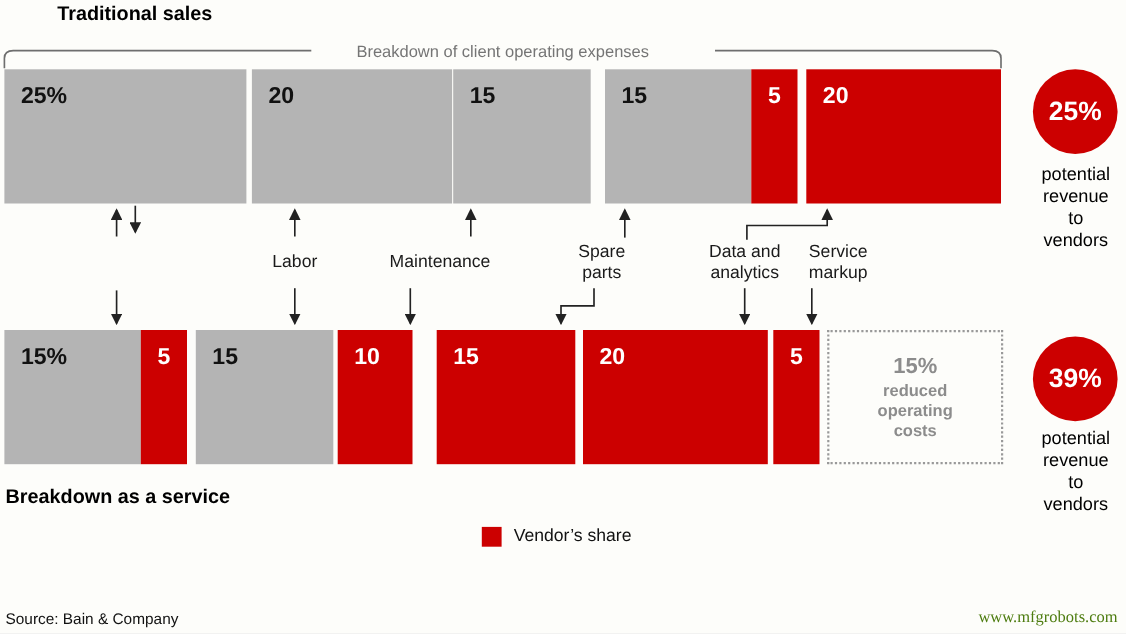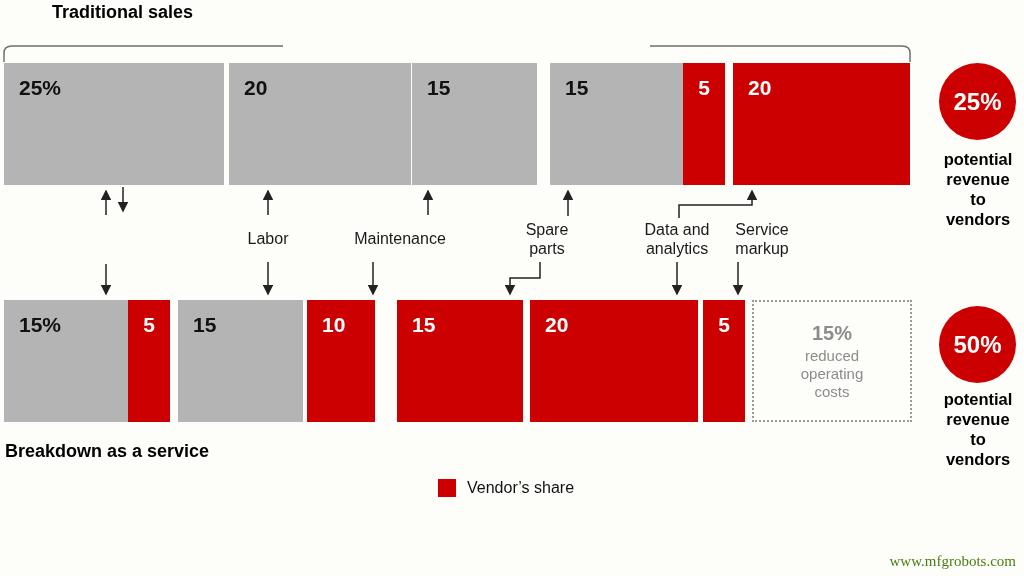--- a/index.html
+++ b/index.html
@@ -13,27 +13,27 @@
   .overlay{position:absolute;left:0;top:0;width:1024px;height:576px;pointer-events:none;}
   .bar{position:absolute;height:122px;box-sizing:border-box;}
   .bar.gray{background:#b4b4b4;}
   .bar.red{background:#cc0000;}
   .bar .num{display:block;padding:13px 0 0 15px;font-size:21px;font-weight:bold;color:#111;}
   .bar.red .num{color:#fff;}
   .bar.center .num{padding-left:0;text-align:center;}
   .bar.dashed{background:#fdfdfa;border:2px dotted #999;display:flex;flex-direction:column;
     align-items:center;justify-content:center;text-align:center;color:#8c8c8c;}
   .dashed-pct{font-size:20px;font-weight:bold;line-height:22px;}
-  .dashed-sub{font-size:15px;font-weight:normal;line-height:18px;white-space:pre-line;margin-top:3px;}
+  .dashed-sub{font-size:15px;font-weight:bold;line-height:18px;white-space:pre-line;margin-top:3px;}
   .cat-label{position:absolute;transform:translateX(-50%);text-align:center;font-size:16px;
     line-height:19px;white-space:pre-line;color:#1a1a1a;}
   .circle{position:absolute;background:#cc0000;border-radius:50%;display:flex;
     align-items:center;justify-content:center;color:#fff;font-weight:bold;font-size:24px;}
   .circle-caption{position:absolute;transform:translateX(-50%);text-align:center;
-    font-size:16.5px;font-weight:bold;line-height:20px;white-space:pre-line;color:#000;}
+    font-size:16.5px;font-weight:normal;line-height:20px;white-space:pre-line;color:#000;}
   .legend{position:absolute;display:flex;align-items:center;}
   .legend .swatch{width:18px;height:18px;background:#cc0000;margin-right:11px;}
   .legend .lbl{font-size:16px;color:#111;}
   .source{font-size:14px;color:#111;}
   .watermark{font-family:"Liberation Serif","DejaVu Serif",serif;font-size:15px;color:#4d7c0f;}
 </style>
 </head>
 <body>
 
 <div class="stage">
@@ -60,20 +60,21 @@
       <path d="M540,262 L540,278 L510,278 L510,294" marker-end="url(#ah)"></path>
       <path d="M679,218 L679,205 L752,205 L752,191" marker-end="url(#ah)"></path>
       <path d="M677,262 L677,294" marker-end="url(#ah)"></path>
       <path d="M738,262 L738,294" marker-end="url(#ah)"></path>
     </g>
   </svg>
 
   <div class="abs row-title" style="left:5px;top:2px;margin-left:47px;">Traditional sales</div>
   <div class="abs row-title" style="left:5px;top:441px;">Breakdown as a service</div>
 
+  <div class="abs bracket-label" style="left:457px;top:39px;transform:translateX(-50%);">Breakdown of client operating expenses</div>
 
   <div class="bar gray" style="left:4px;top:63px;width:220px;">
     <span class="num">25%</span>
     </div>
   <div class="bar gray" style="left:229px;top:63px;width:182px;">
     <span class="num">20</span>
     </div>
   <div class="bar gray" style="left:412px;top:63px;width:125px;">
     <span class="num">15</span>
     </div>
@@ -125,26 +126,27 @@
   </div>
 
   <div class="circle" style="left:939px;top:63px;width:77px;height:77px;">
     <span>25%</span>
     </div>
   <div class="circle-caption" style="left:978px;top:149px;">potential
 revenue to
 vendors</div>
 
   <div class="circle" style="left:939px;top:306px;width:77px;height:77px;">
-    <span>50%</span>
+    <span>39%</span>
     </div>
   <div class="circle-caption" style="left:978px;top:389px;">potential
 revenue to
 vendors</div>
 
   <div class="legend" style="left:438px;top:479px;">
     <span class="swatch"></span>
     <span class="lbl">Vendor’s share</span>
   </div>
 
+  <div class="abs source" style="left:5px;top:554px;">Source: Bain &amp; Company</div>
   <div class="abs watermark" style="right:8px;top:553px;">www.mfgrobots.com</div>
 
 </div>
 
 </body></html>

